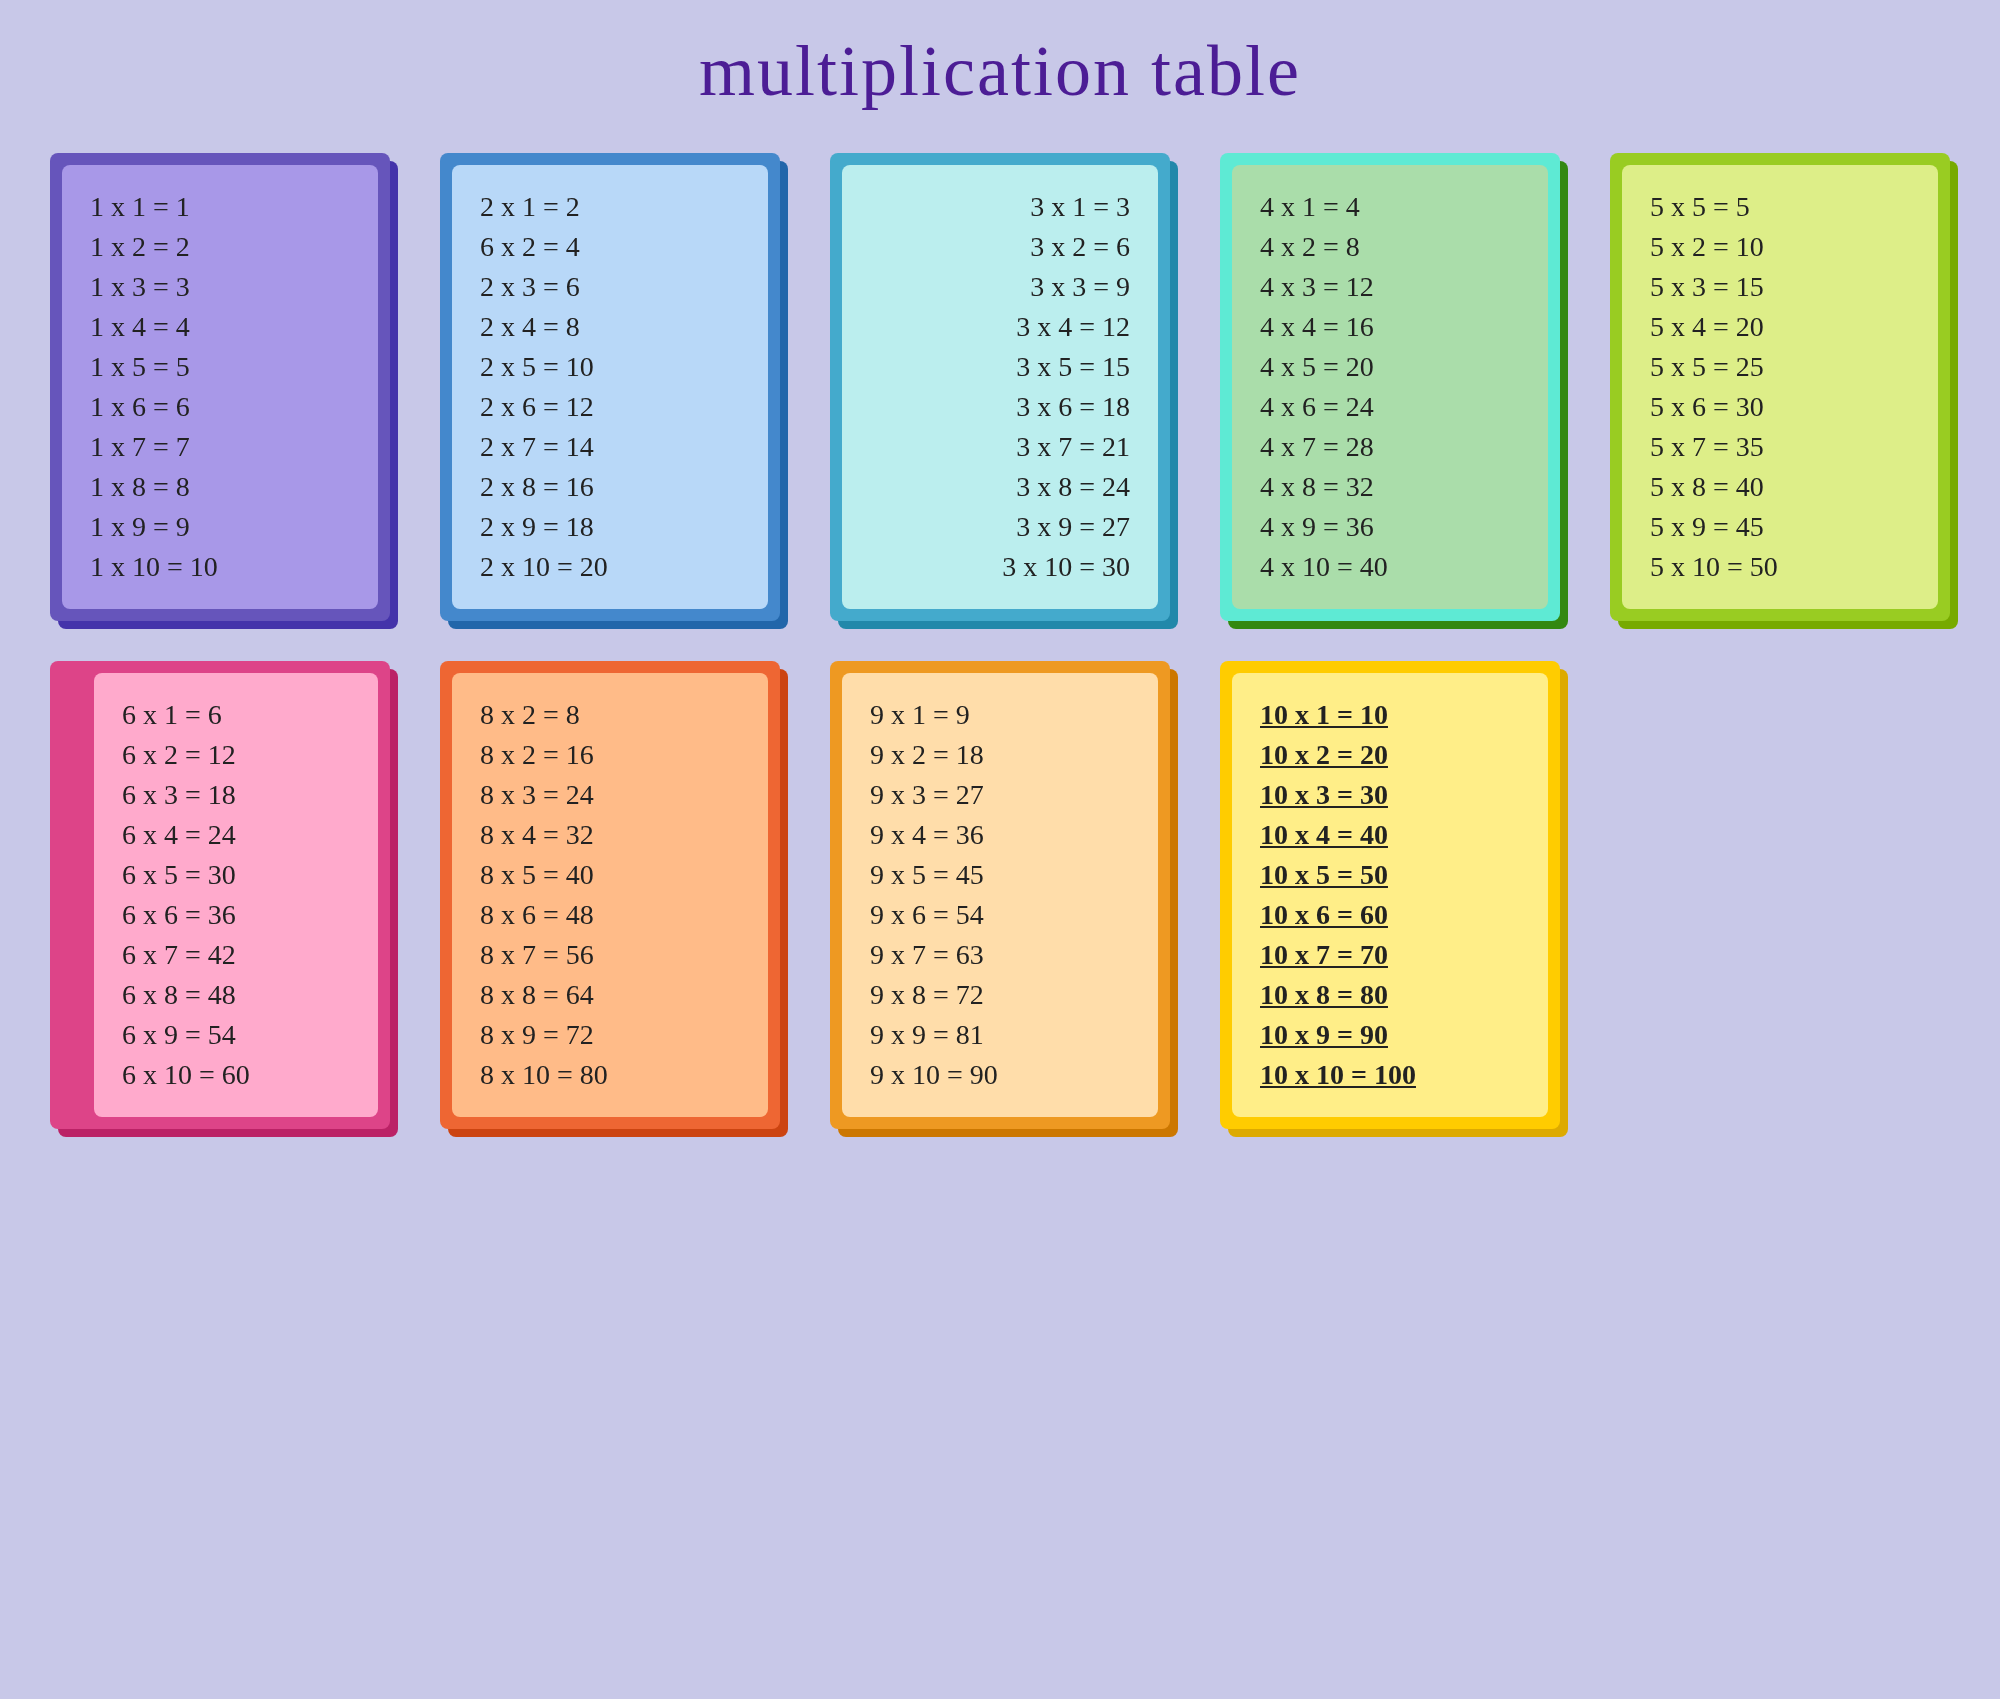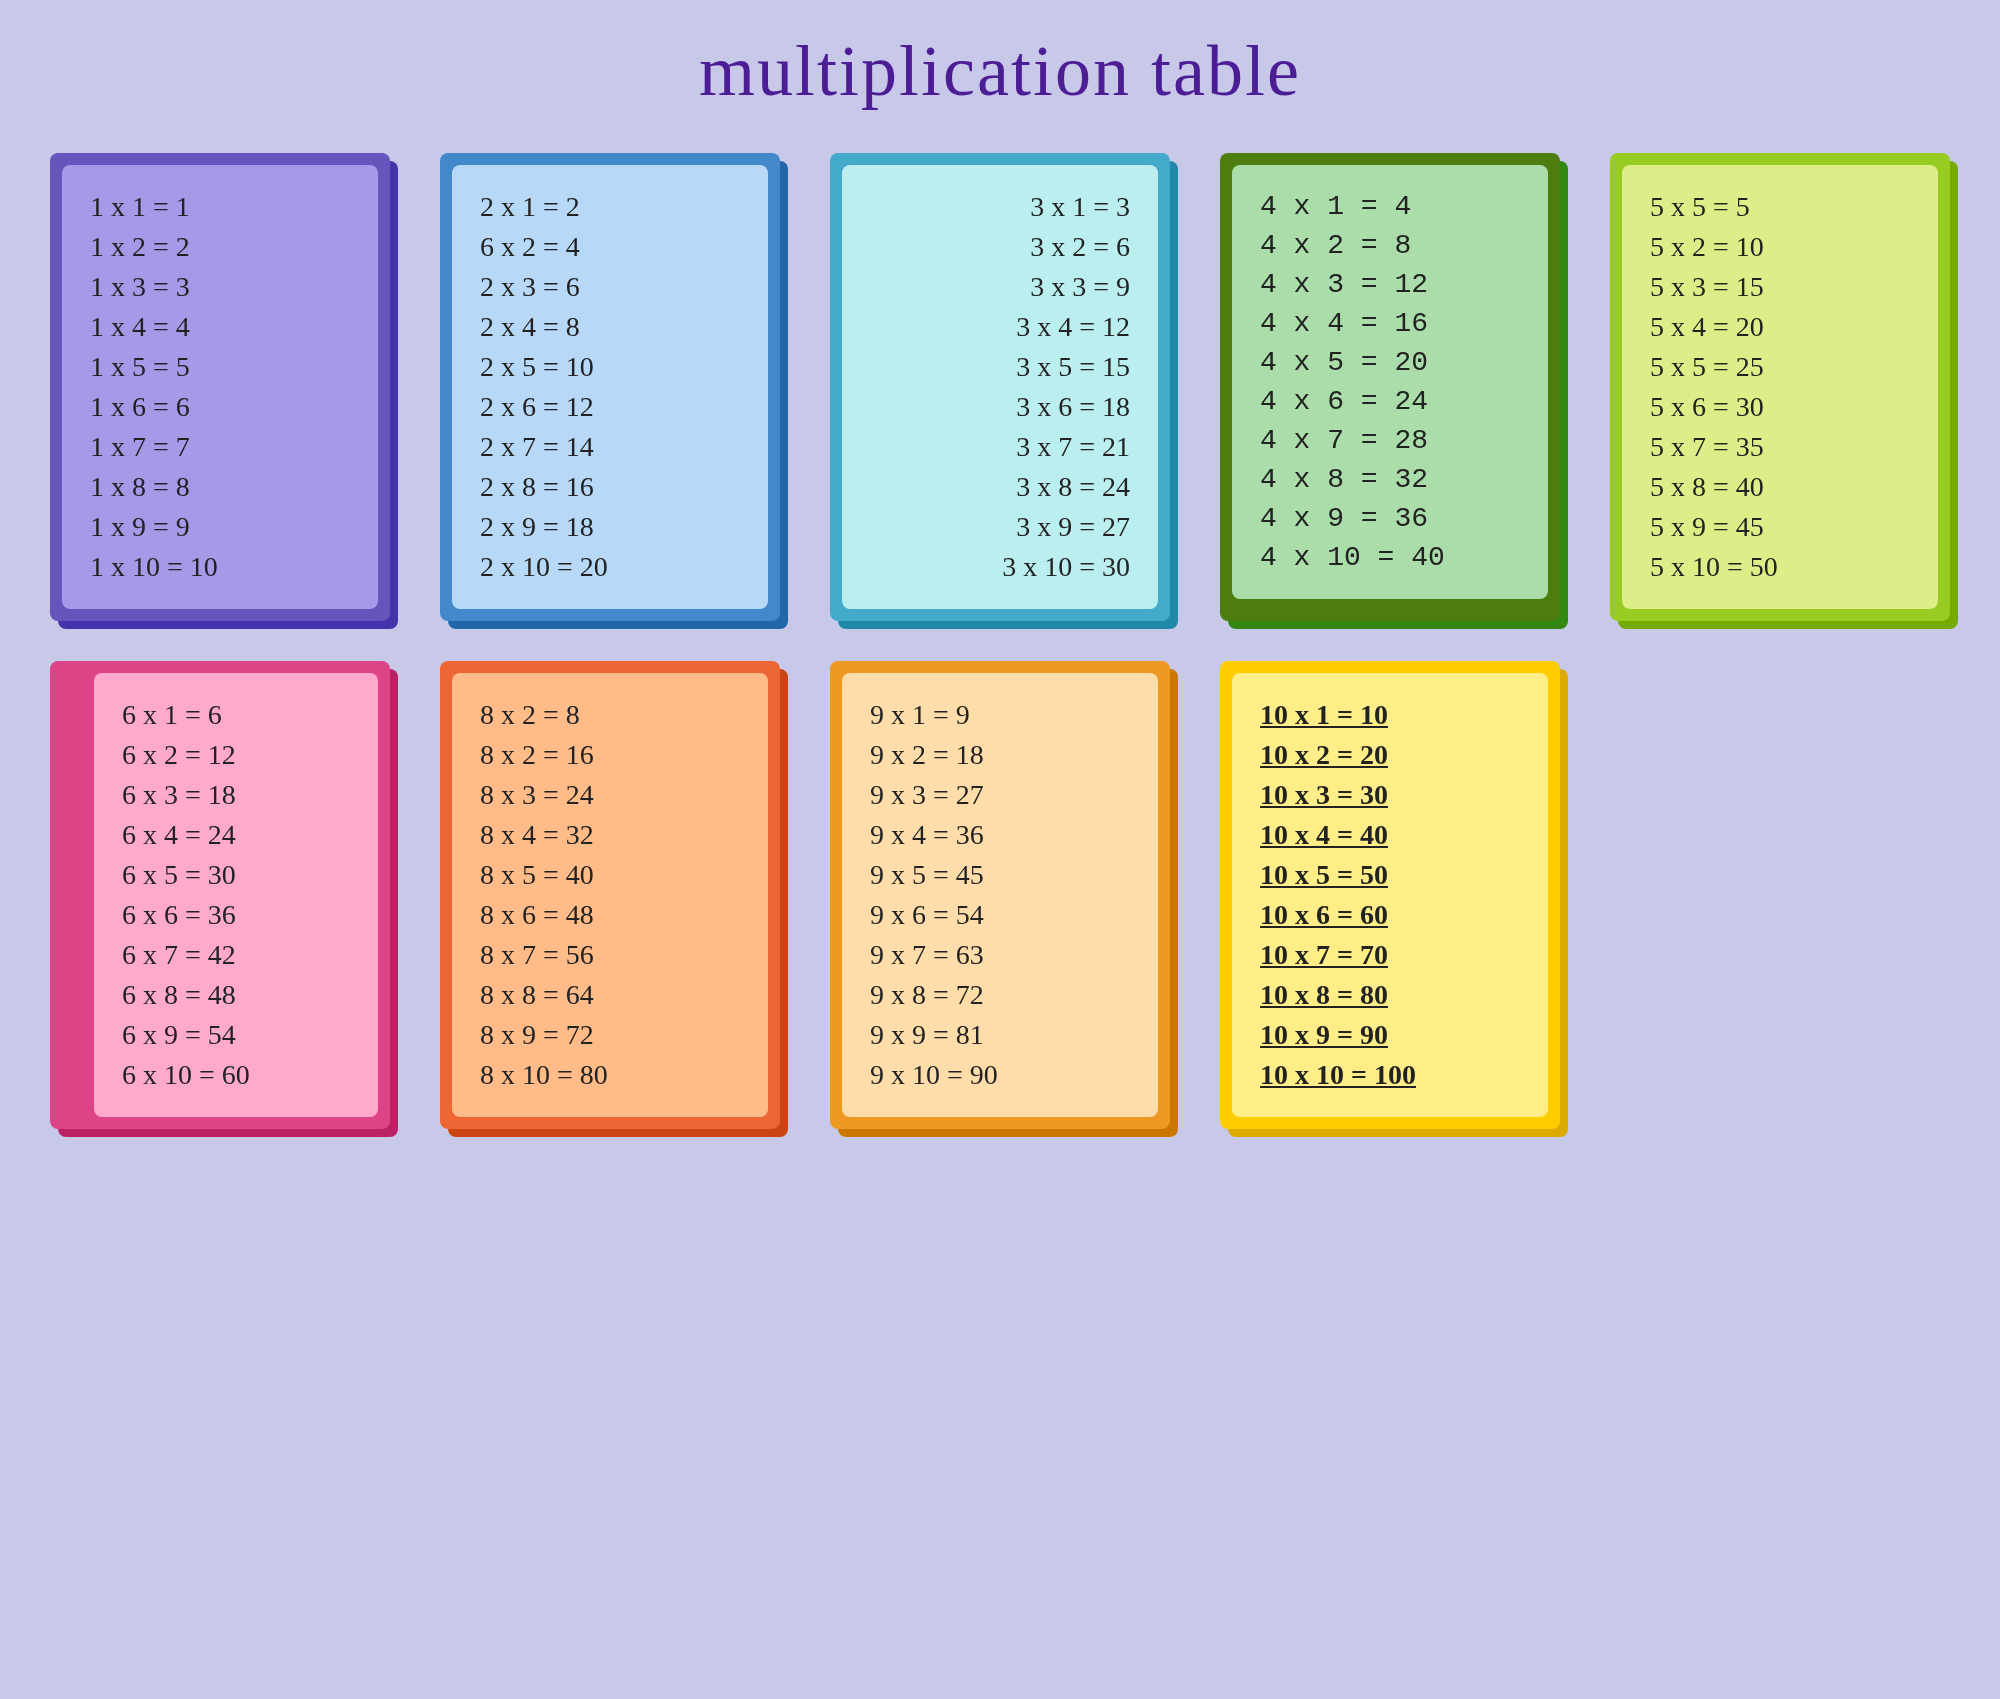--- a/index.html
+++ b/index.html
@@ -72,21 +72,21 @@
     .card-2 { background-color: #4488cc; }
     .card-2::after { background-color: #2266aa; }
     .card-2 .card-inner { background-color: #b8d8f8; }
 
     
     .card-3 { background-color: #44aacc; }
     .card-3::after { background-color: #2288aa; }
     .card-3 .card-inner { background-color: #bbeeee; text-align: right; }
 
     
-    .card-4 { background-color: #4d7c0f; font-family: Liberation Mono, monospace; }
+    .card-4 { background-color: #5eead4; }
     .card-4::after { background-color: #338811; }
     .card-4 .card-inner { background-color: #aaddaa; }
 
     
     .card-5 { background-color: #99cc22; }
     .card-5::after { background-color: #77aa00; }
     .card-5 .card-inner { background-color: #ddee88; }
 
     
     .card-6 { background-color: #dd4488; }

